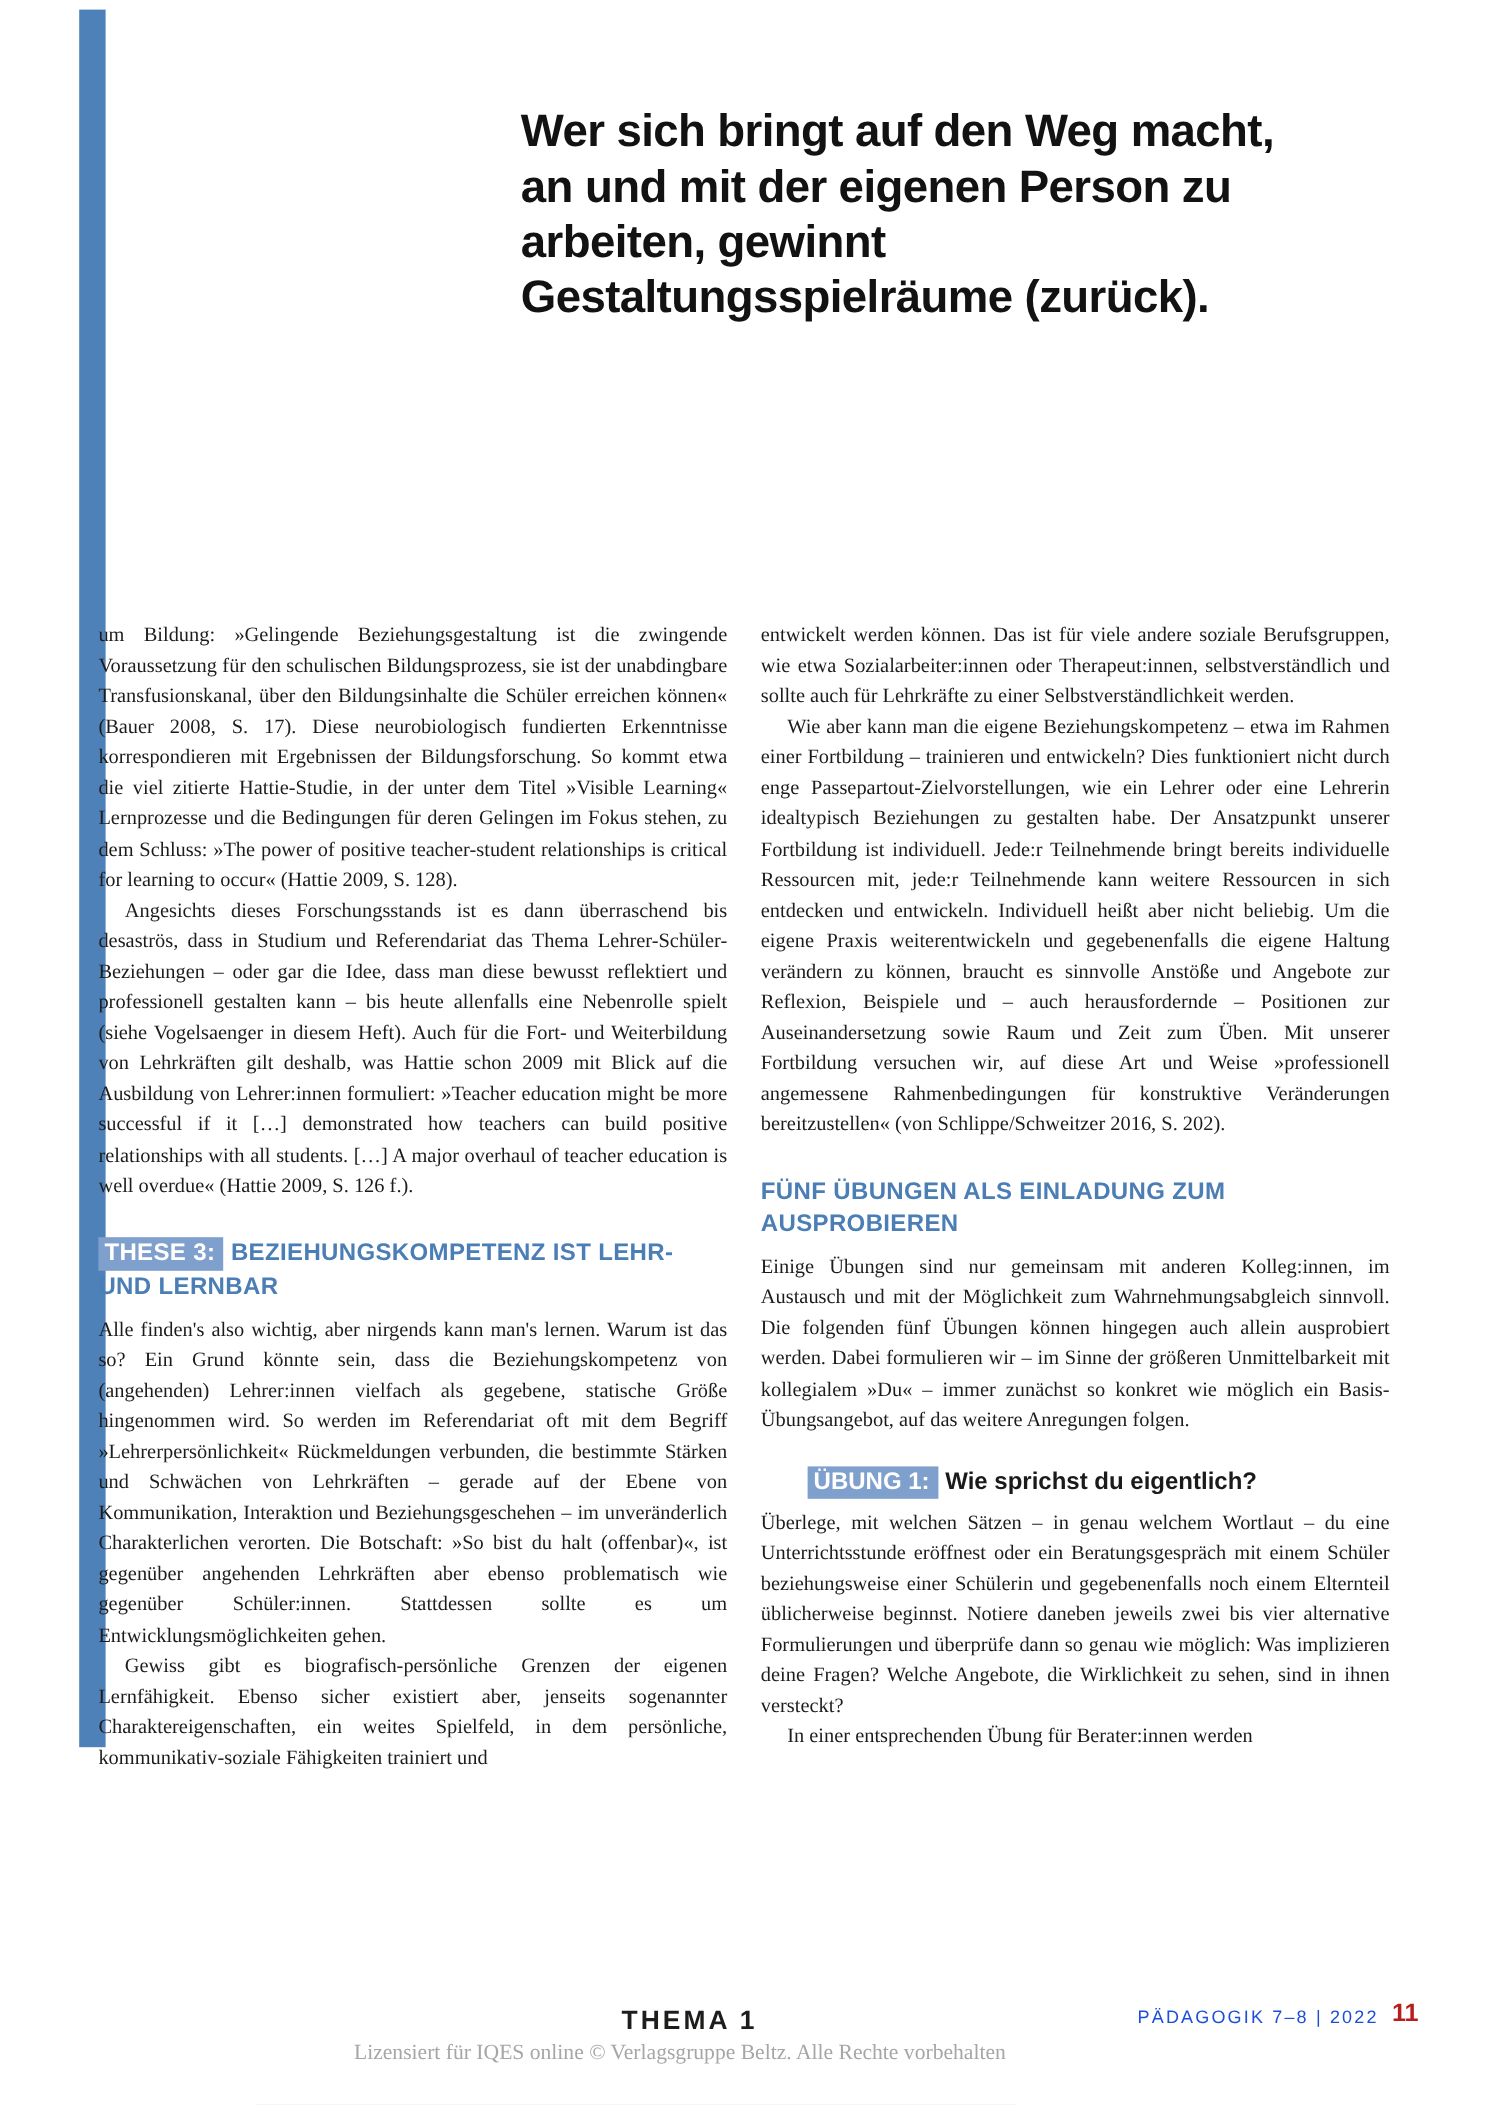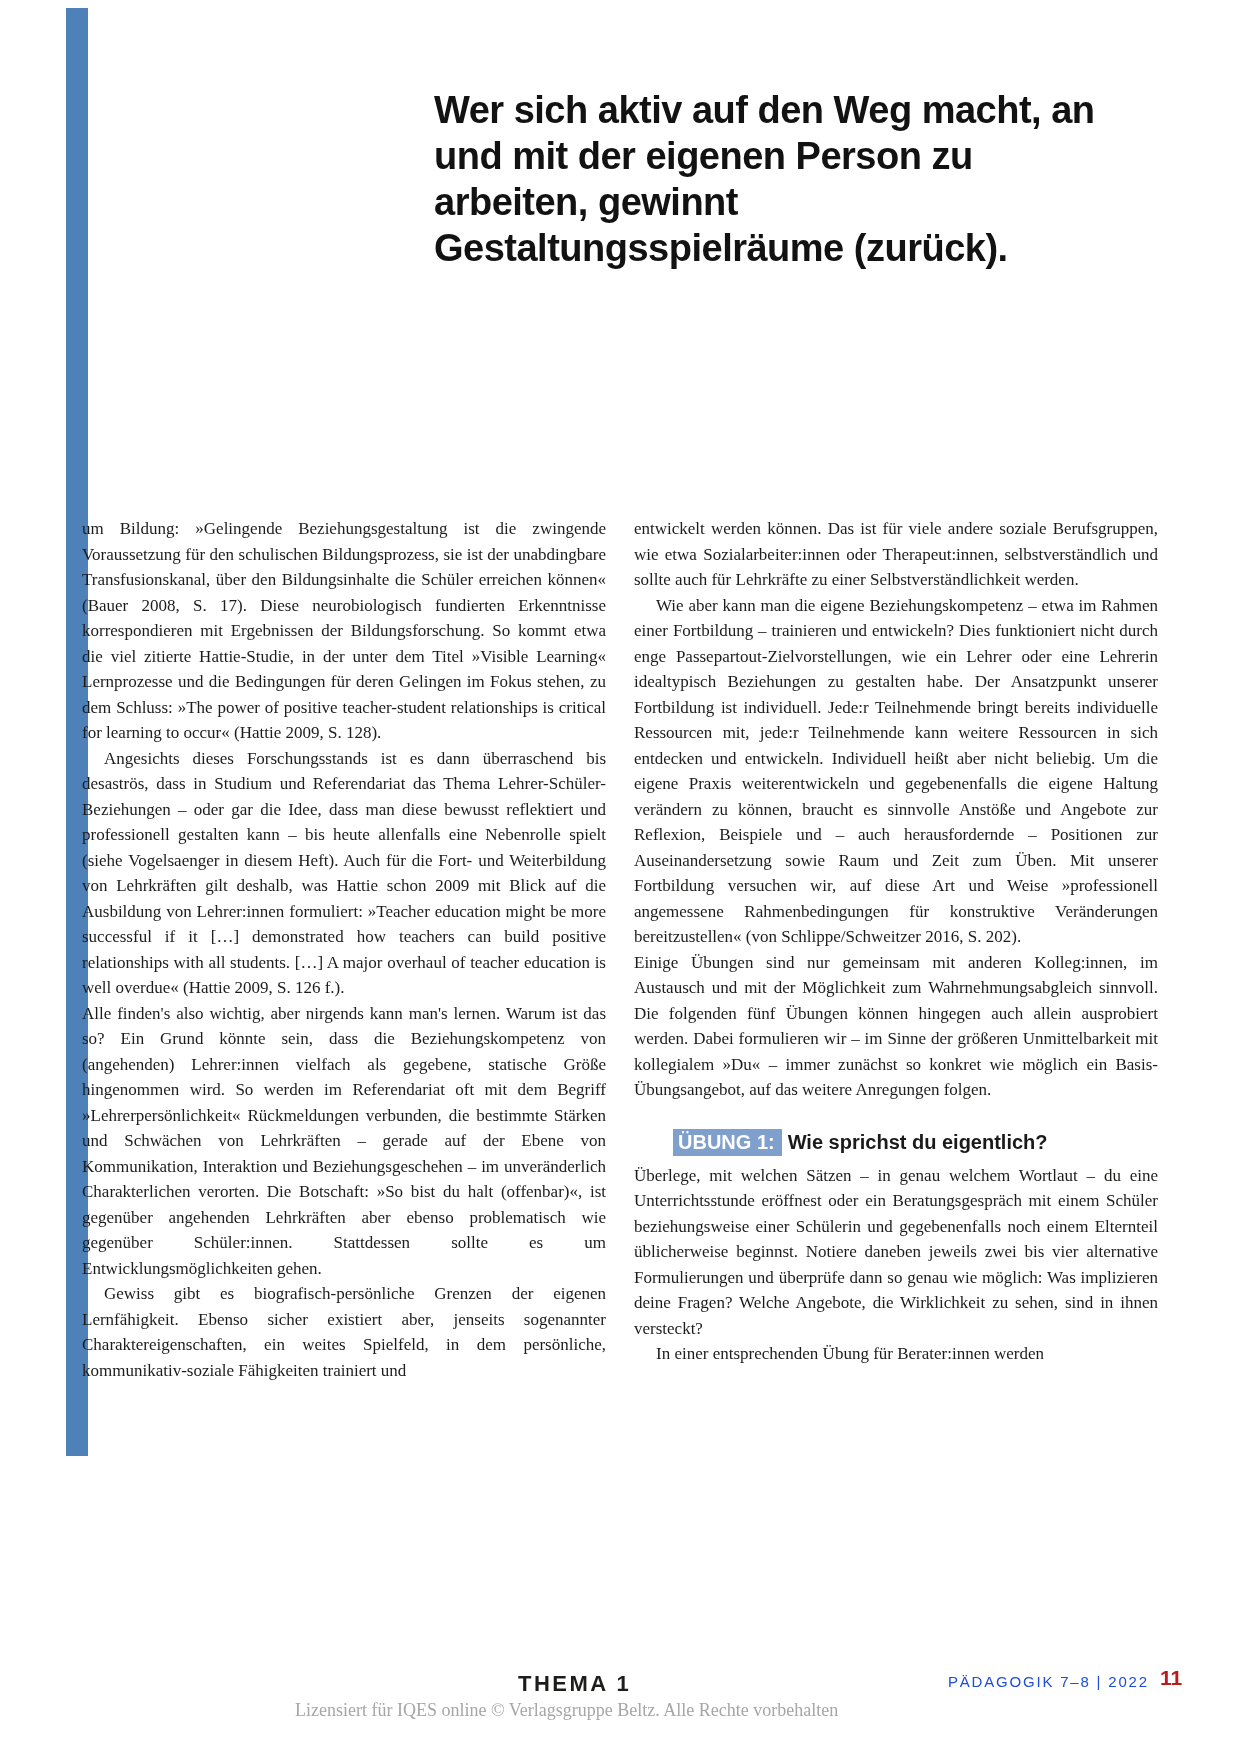--- a/index.html
+++ b/index.html
@@ -114,32 +114,34 @@
     white-space: nowrap;
   }
 </style>
 </head>
 <body>
 
 <div class="page">
 
   <div class="accent-bar"></div>
 
-  <h1 class="headline">Wer sich aktiv auf den Weg macht, an und mit der eigenen Person zu arbeiten, gewinnt Gestaltungsspielräume (zurück).</h1>
+  <h1 class="headline">Wer sich bringt auf den Weg macht, an und mit der eigenen Person zu arbeiten, gewinnt Gestaltungsspielräume (zurück).</h1>
 
   <div class="col col-left">
     <p>um Bildung: »Gelingende Beziehungsgestaltung ist die zwingende Voraussetzung für den schulischen Bildungsprozess, sie ist der unabdingbare Transfusionskanal, über den Bildungsinhalte die Schüler erreichen können« (Bauer 2008, S. 17). Diese neurobiologisch fundierten Erkenntnisse korrespondieren mit Ergebnissen der Bildungsforschung. So kommt etwa die viel zitierte Hattie-Studie, in der unter dem Titel »Visible Learning« Lernprozesse und die Bedingungen für deren Gelingen im Fokus stehen, zu dem Schluss: »The power of positive teacher-student relationships is critical for learning to occur« (Hattie 2009, S. 128).</p>
     <p class="indent">Angesichts dieses Forschungsstands ist es dann überraschend bis desaströs, dass in Studium und Referendariat das Thema Lehrer-Schüler-Beziehungen – oder gar die Idee, dass man diese bewusst reflektiert und professionell gestalten kann – bis heute allenfalls eine Nebenrolle spielt (siehe Vogelsaenger in diesem Heft). Auch für die Fort- und Weiterbildung von Lehrkräften gilt deshalb, was Hattie schon 2009 mit Blick auf die Ausbildung von Lehrer:innen formuliert: »Teacher education might be more successful if it […] demonstrated how teachers can build positive relationships with all students. […] A major overhaul of teacher education is well overdue« (Hattie 2009, S. 126 f.).</p>
+    <h2 class="section-heading"><span class="badge">THESE 3:</span><span>BEZIEHUNGSKOMPETENZ IST LEHR- UND LERNBAR</span></h2>
     <p>Alle finden's also wichtig, aber nirgends kann man's lernen. Warum ist das so? Ein Grund könnte sein, dass die Beziehungskompetenz von (angehenden) Lehrer:innen vielfach als gegebene, statische Größe hingenommen wird. So werden im Referendariat oft mit dem Begriff »Lehrerpersönlichkeit« Rückmeldungen verbunden, die bestimmte Stärken und Schwächen von Lehrkräften – gerade auf der Ebene von Kommunikation, Interaktion und Beziehungsgeschehen – im unveränderlich Charakterlichen verorten. Die Botschaft: »So bist du halt (offenbar)«, ist gegenüber angehenden Lehrkräften aber ebenso problematisch wie gegenüber Schüler:innen. Stattdessen sollte es um Entwicklungsmöglichkeiten gehen.</p>
     <p class="indent">Gewiss gibt es biografisch-persönliche Grenzen der eigenen Lernfähigkeit. Ebenso sicher existiert aber, jenseits sogenannter Charaktereigenschaften, ein weites Spielfeld, in dem persönliche, kommunikativ-soziale Fähigkeiten trainiert und</p>
   </div>
 
   <div class="col col-right">
     <p>entwickelt werden können. Das ist für viele andere soziale Berufsgruppen, wie etwa Sozialarbeiter:innen oder Therapeut:innen, selbstverständlich und sollte auch für Lehrkräfte zu einer Selbstverständlichkeit werden.</p>
     <p class="indent">Wie aber kann man die eigene Beziehungskompetenz – etwa im Rahmen einer Fortbildung – trainieren und entwickeln? Dies funktioniert nicht durch enge Passepartout-Zielvorstellungen, wie ein Lehrer oder eine Lehrerin idealtypisch Beziehungen zu gestalten habe. Der Ansatzpunkt unserer Fortbildung ist individuell. Jede:r Teilnehmende bringt bereits individuelle Ressourcen mit, jede:r Teilnehmende kann weitere Ressourcen in sich entdecken und entwickeln. Individuell heißt aber nicht beliebig. Um die eigene Praxis weiterentwickeln und gegebenenfalls die eigene Haltung verändern zu können, braucht es sinnvolle Anstöße und Angebote zur Reflexion, Beispiele und – auch herausfordernde – Positionen zur Auseinandersetzung sowie Raum und Zeit zum Üben. Mit unserer Fortbildung versuchen wir, auf diese Art und Weise »professionell angemessene Rahmenbedingungen für konstruktive Veränderungen bereitzustellen« (von Schlippe/Schweitzer 2016, S. 202).</p>
+    <h2 class="section-heading">FÜNF ÜBUNGEN ALS EINLADUNG ZUM AUSPROBIEREN</h2>
     <p>Einige Übungen sind nur gemeinsam mit anderen Kolleg:innen, im Austausch und mit der Möglichkeit zum Wahrnehmungsabgleich sinnvoll. Die folgenden fünf Übungen können hingegen auch allein ausprobiert werden. Dabei formulieren wir – im Sinne der größeren Unmittelbarkeit mit kollegialem »Du« – immer zunächst so konkret wie möglich ein Basis-Übungsangebot, auf das weitere Anregungen folgen.</p>
     <h3 class="sub-heading"><span class="badge">ÜBUNG 1:</span><span>Wie sprichst du eigentlich?</span></h3>
     <p>Überlege, mit welchen Sätzen – in genau welchem Wortlaut – du eine Unterrichtsstunde eröffnest oder ein Beratungsgespräch mit einem Schüler beziehungsweise einer Schülerin und gegebenenfalls noch einem Elternteil üblicherweise beginnst. Notiere daneben jeweils zwei bis vier alternative Formulierungen und überprüfe dann so genau wie möglich: Was implizieren deine Fragen? Welche Angebote, die Wirklichkeit zu sehen, sind in ihnen versteckt?</p>
     <p class="indent">In einer entsprechenden Übung für Berater:innen werden</p>
   </div>
 
   <div class="footer-section">THEMA 1</div>
   <div class="footer-journal">PÄDAGOGIK 7–8 | 2022</div>
   <div class="footer-pagenum">11</div>
   <div class="license-line">Lizensiert für IQES online © Verlagsgruppe Beltz. Alle Rechte vorbehalten</div>

